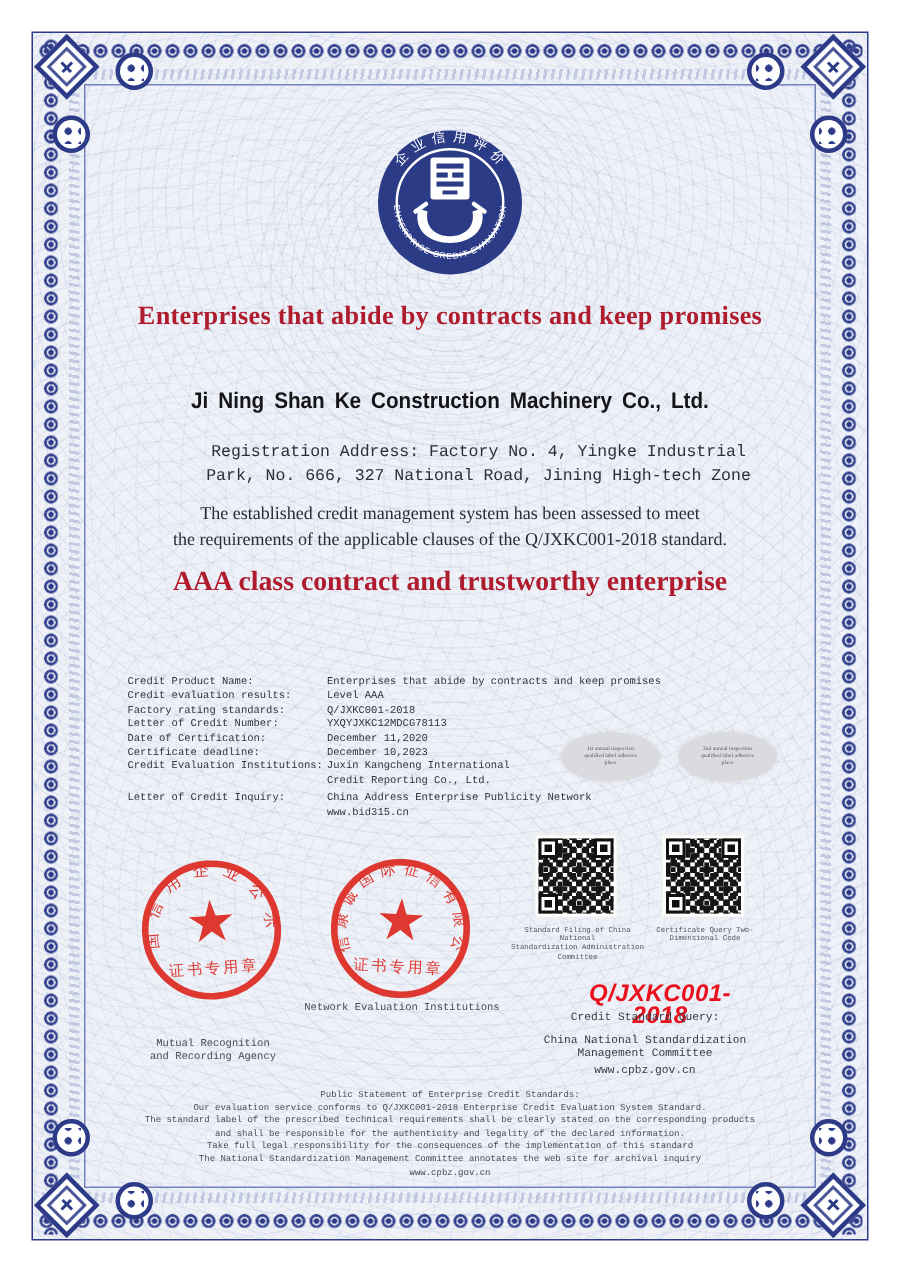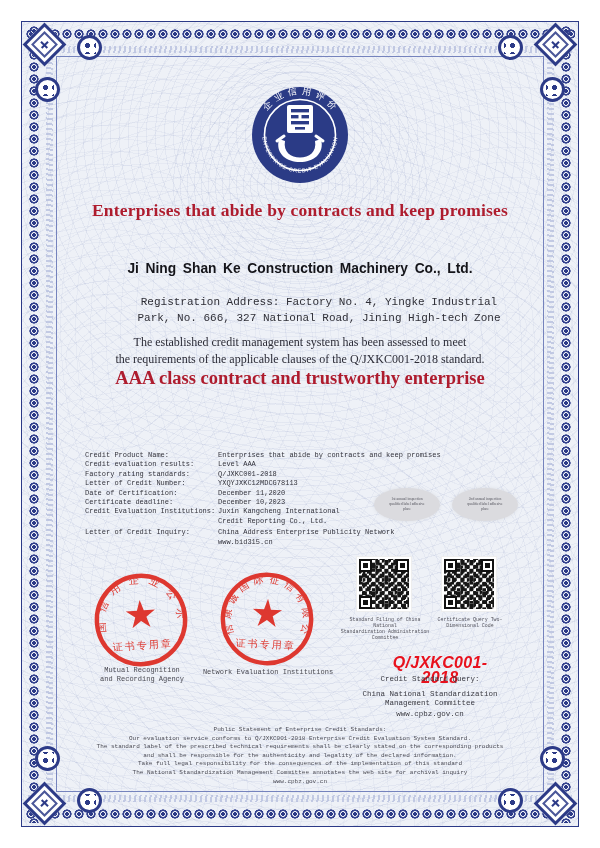--- a/index.html
+++ b/index.html
@@ -69,42 +69,42 @@
   .abs { position:absolute; }
   .center { left:0; right:0; text-align:center; }
   .mono { font-family:"Liberation Mono", monospace; }
   .sans { font-family:"Liberation Sans", sans-serif; }
 
   .title { top:200px; font-size:17.5px; font-weight:bold; color:#ae1c2e; letter-spacing:.2px; }
   .org-code { top:239px; font-size:9.5px; color:#26262c; }
   .company { top:259px; font-size:15px; font-weight:bold; color:#141419; transform:scaleX(.92); word-spacing:3px; }
   .addr { top:294px; font-size:11px; line-height:16px; color:#2e2e36; }
   .assess { top:334px; font-size:12px; line-height:16.5px; color:#2b2b36; }
-  .award { top:368px; font-size:18.5px; font-weight:bold; color:#ae1c2e; }
+  .award { top:378px; font-size:18.5px; font-weight:bold; color:#ae1c2e; }
   .supervision { top:412px; font-size:9.8px; line-height:15px; color:#5f5f68; }
 
   .details { top:451px; left:85px; width:470px; color:#33333c; }
   .drow { display:flex; font-size:7px; line-height:9.4px; }
   .drow .lbl { width:133px; flex:0 0 133px; }
   .drow .val { white-space:pre-line; }
   .drow.gap { margin-top:2px; }
 
   .sticker { position:absolute; top:488px; width:66px; height:33px; border-radius:50%;
     background:#dbdbdf; box-shadow:0 0 4px rgba(0,0,0,.08);
     display:flex; align-items:center; justify-content:center; text-align:center; }
   .sticker span { display:block; font-size:6px; line-height:7.5px; color:#55555e;
     white-space:pre-line; transform:scale(.62); transform-origin:center; width:160%; }
   .sticker.s1 { left:374px; }
   .sticker.s2 { left:452px; }
 
   .stamp { position:absolute; width:96px; height:96px; opacity:.93; }
   .stamp.st1 { left:93px; top:572px; transform:rotate(-4deg); }
   .stamp.st2 { left:219px; top:571px; transform:rotate(3deg); }
   .stamp-cap { position:absolute; font-size:7px; line-height:9px; color:#4a4a52; text-align:center; white-space:pre-line; }
-  .stamp-cap.c1 { left:78px; top:666px; width:128px; }
+  .stamp-cap.c1 { left:78px; top:692px; width:128px; }
   .stamp-cap.c2 { left:198px; top:668px; width:140px; }
 
   .qr { position:absolute; top:556px; width:56px; height:56px; background:#fff; border:1px solid #eee; }
   .qr.q1 { left:356px; } .qr.q2 { left:441px; }
   .qr-bg { position:absolute; inset:2px;
     background:
       conic-gradient(#161616 25%, transparent 0 50%, #161616 0 75%, transparent 0) 0 0/6.4px 6.4px,
       conic-gradient(#161616 25%, transparent 0 50%, #161616 0 75%, transparent 0) 3px 1px/8.8px 8.8px; }
   .finder { position:absolute; width:13px; height:13px; border:2.4px solid #111; background:#fff; }
   .finder::after { content:""; position:absolute; inset:2px; background:#111; }

